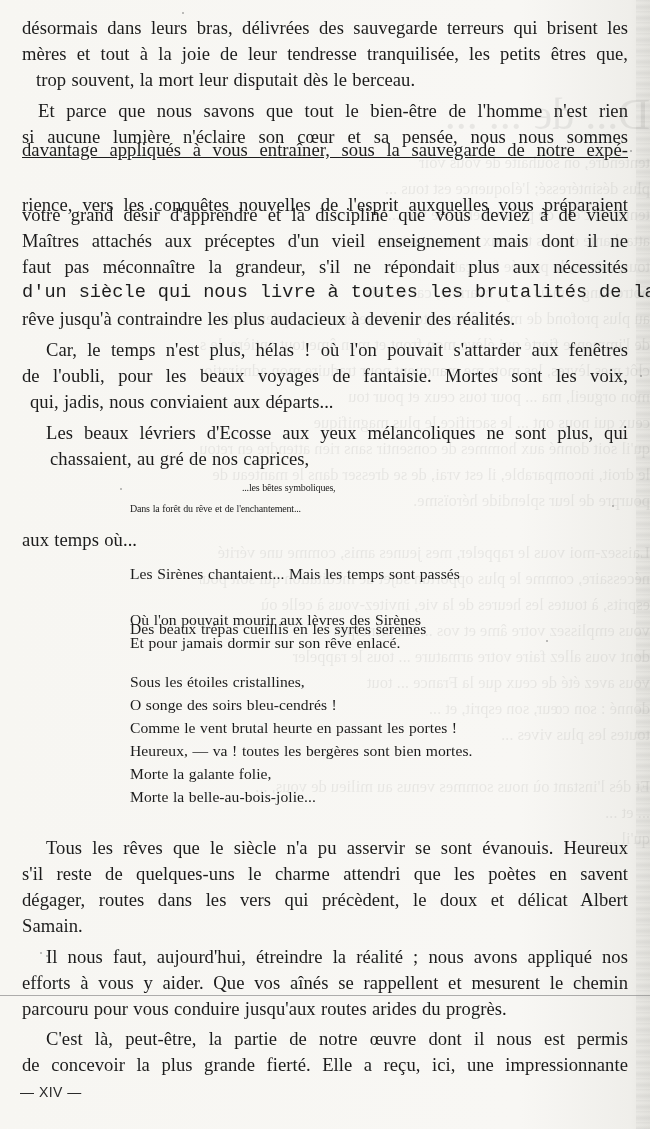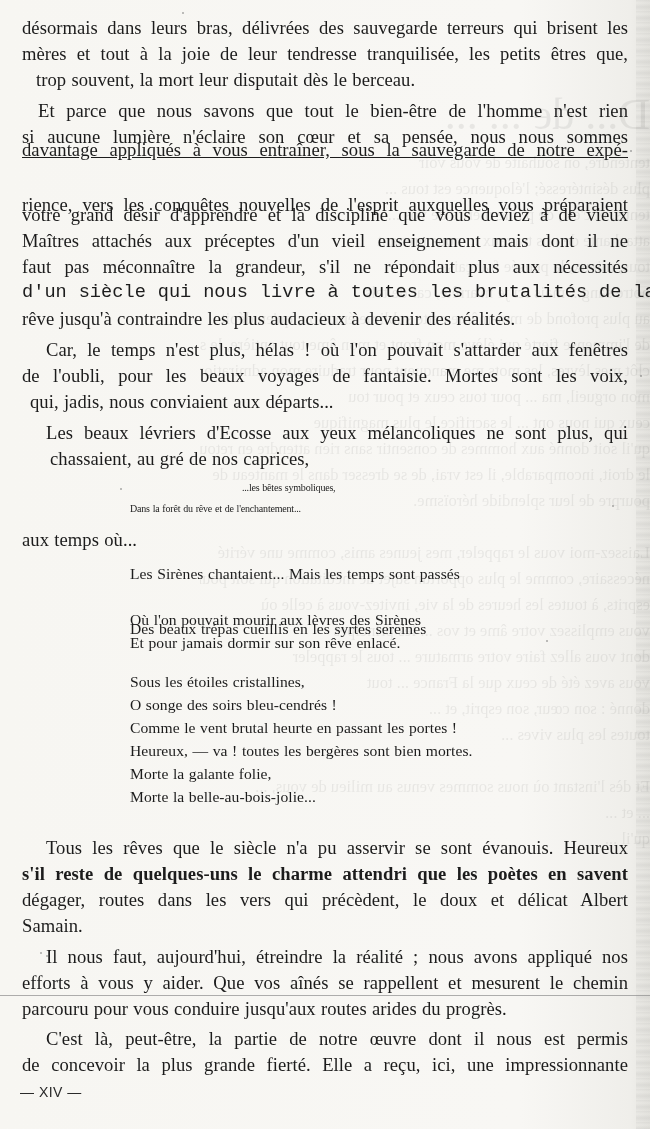--- a/index.html
+++ b/index.html
@@ -194,21 +194,21 @@
       <div class="verse-line" style="top:671px; left:108px;">Sous les étoiles cristallines,</div>
       <div class="verse-line" style="top:694px; left:108px;">O songe des soirs bleu-cendrés !</div>
       <div class="verse-line" style="top:717px; left:108px;">Comme le vent brutal heurte en passant les portes !</div>
       <div class="verse-line" style="top:740px; left:108px;">Heureux, — va ! toutes les bergères sont bien mortes.</div>
       <div class="verse-line" style="top:763px; left:108px;">Morte la galante folie,</div>
       <div class="verse-line" style="top:786px; left:108px;">Morte la belle-au-bois-jolie...</div>
     </div>
 
     <div>
       <div class="line" style="top:836px; left:24px; width:582px; text-align:justify; text-align-last:justify;">Tous les rêves que le siècle n'a pu asservir se sont évanouis. Heureux</div>
-      <div class="line justified" style="top:862px;font-weight:bold;">s'il reste de quelques-uns le charme attendri que les poètes en savent</div>
+      <div class="line justified" style="top:862px;">s'il reste de quelques-uns le charme attendri que les poètes en savent</div>
       <div class="line justified" style="top:888px;">dégager, routes dans les vers qui précèdent, le doux et délicat Albert</div>
       <div class="line" style="top:914px;">Samain.</div>
     </div>
 
     <div>
       <div class="line" style="top:945px; left:24px; width:582px; text-align:justify; text-align-last:justify;">Il nous faut, aujourd'hui, étreindre la réalité ; nous avons appliqué nos</div>
       <div class="line justified" style="top:971px;">efforts à vous y aider. Que vos aînés se rappellent et mesurent le chemin</div>
       <div class="line" style="top:997px;">parcouru pour vous conduire jusqu'aux routes arides du progrès.</div>
     </div>
 

